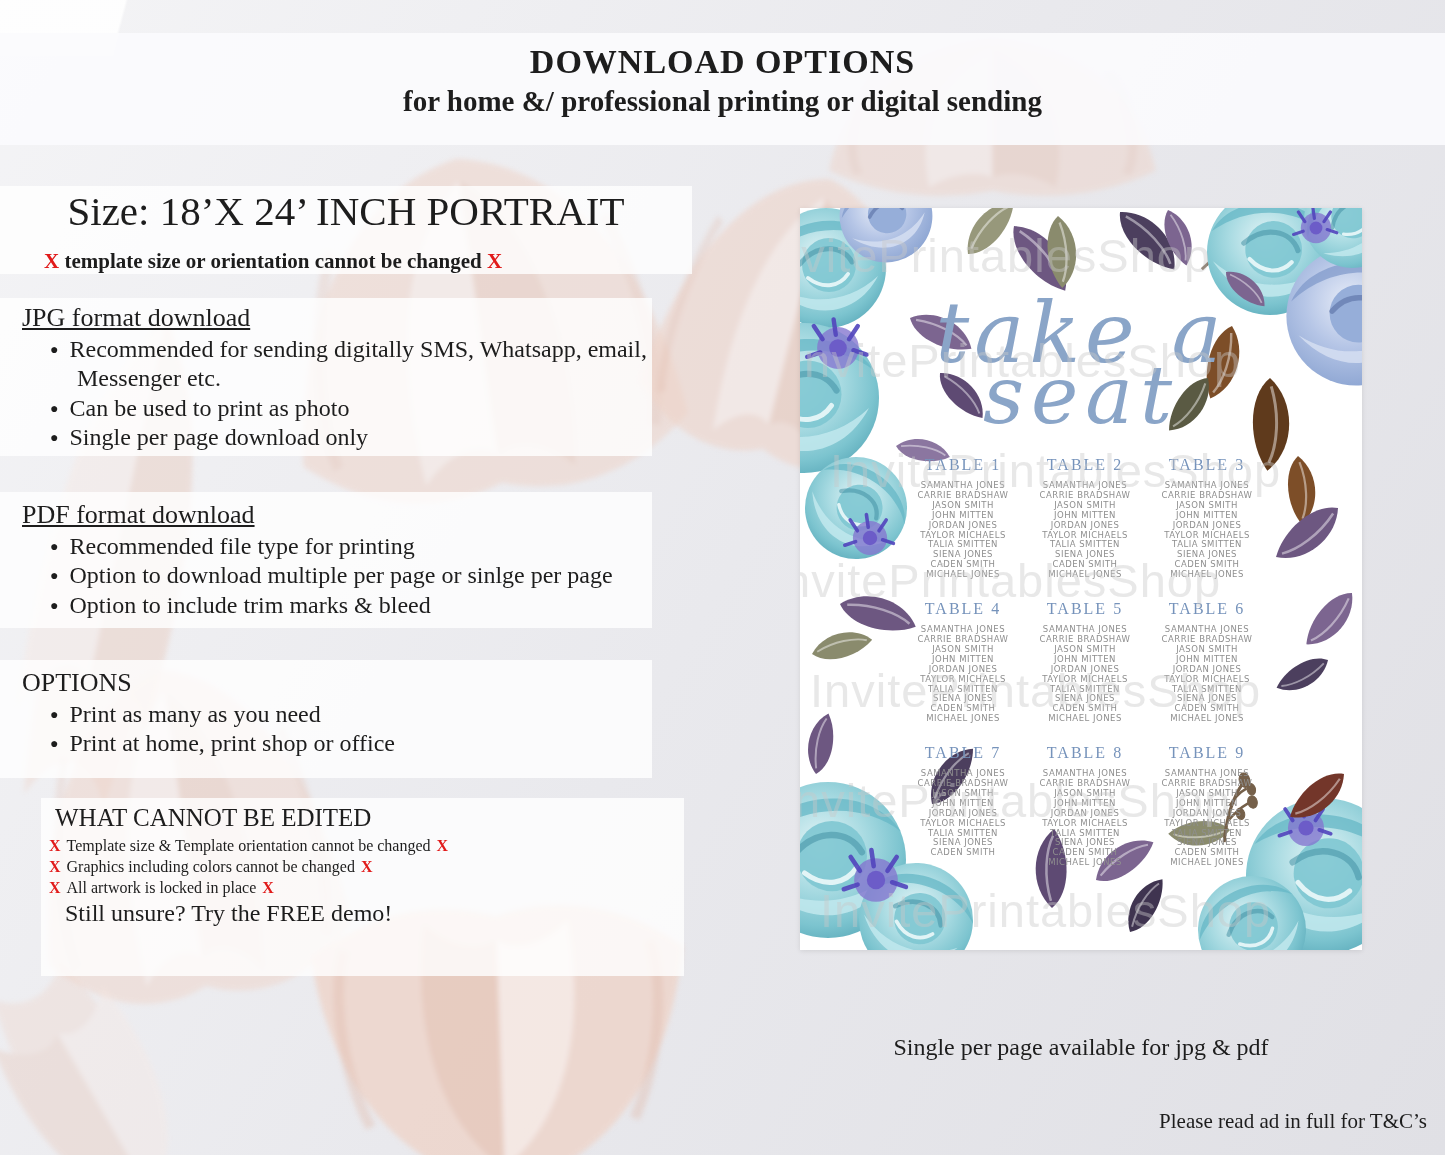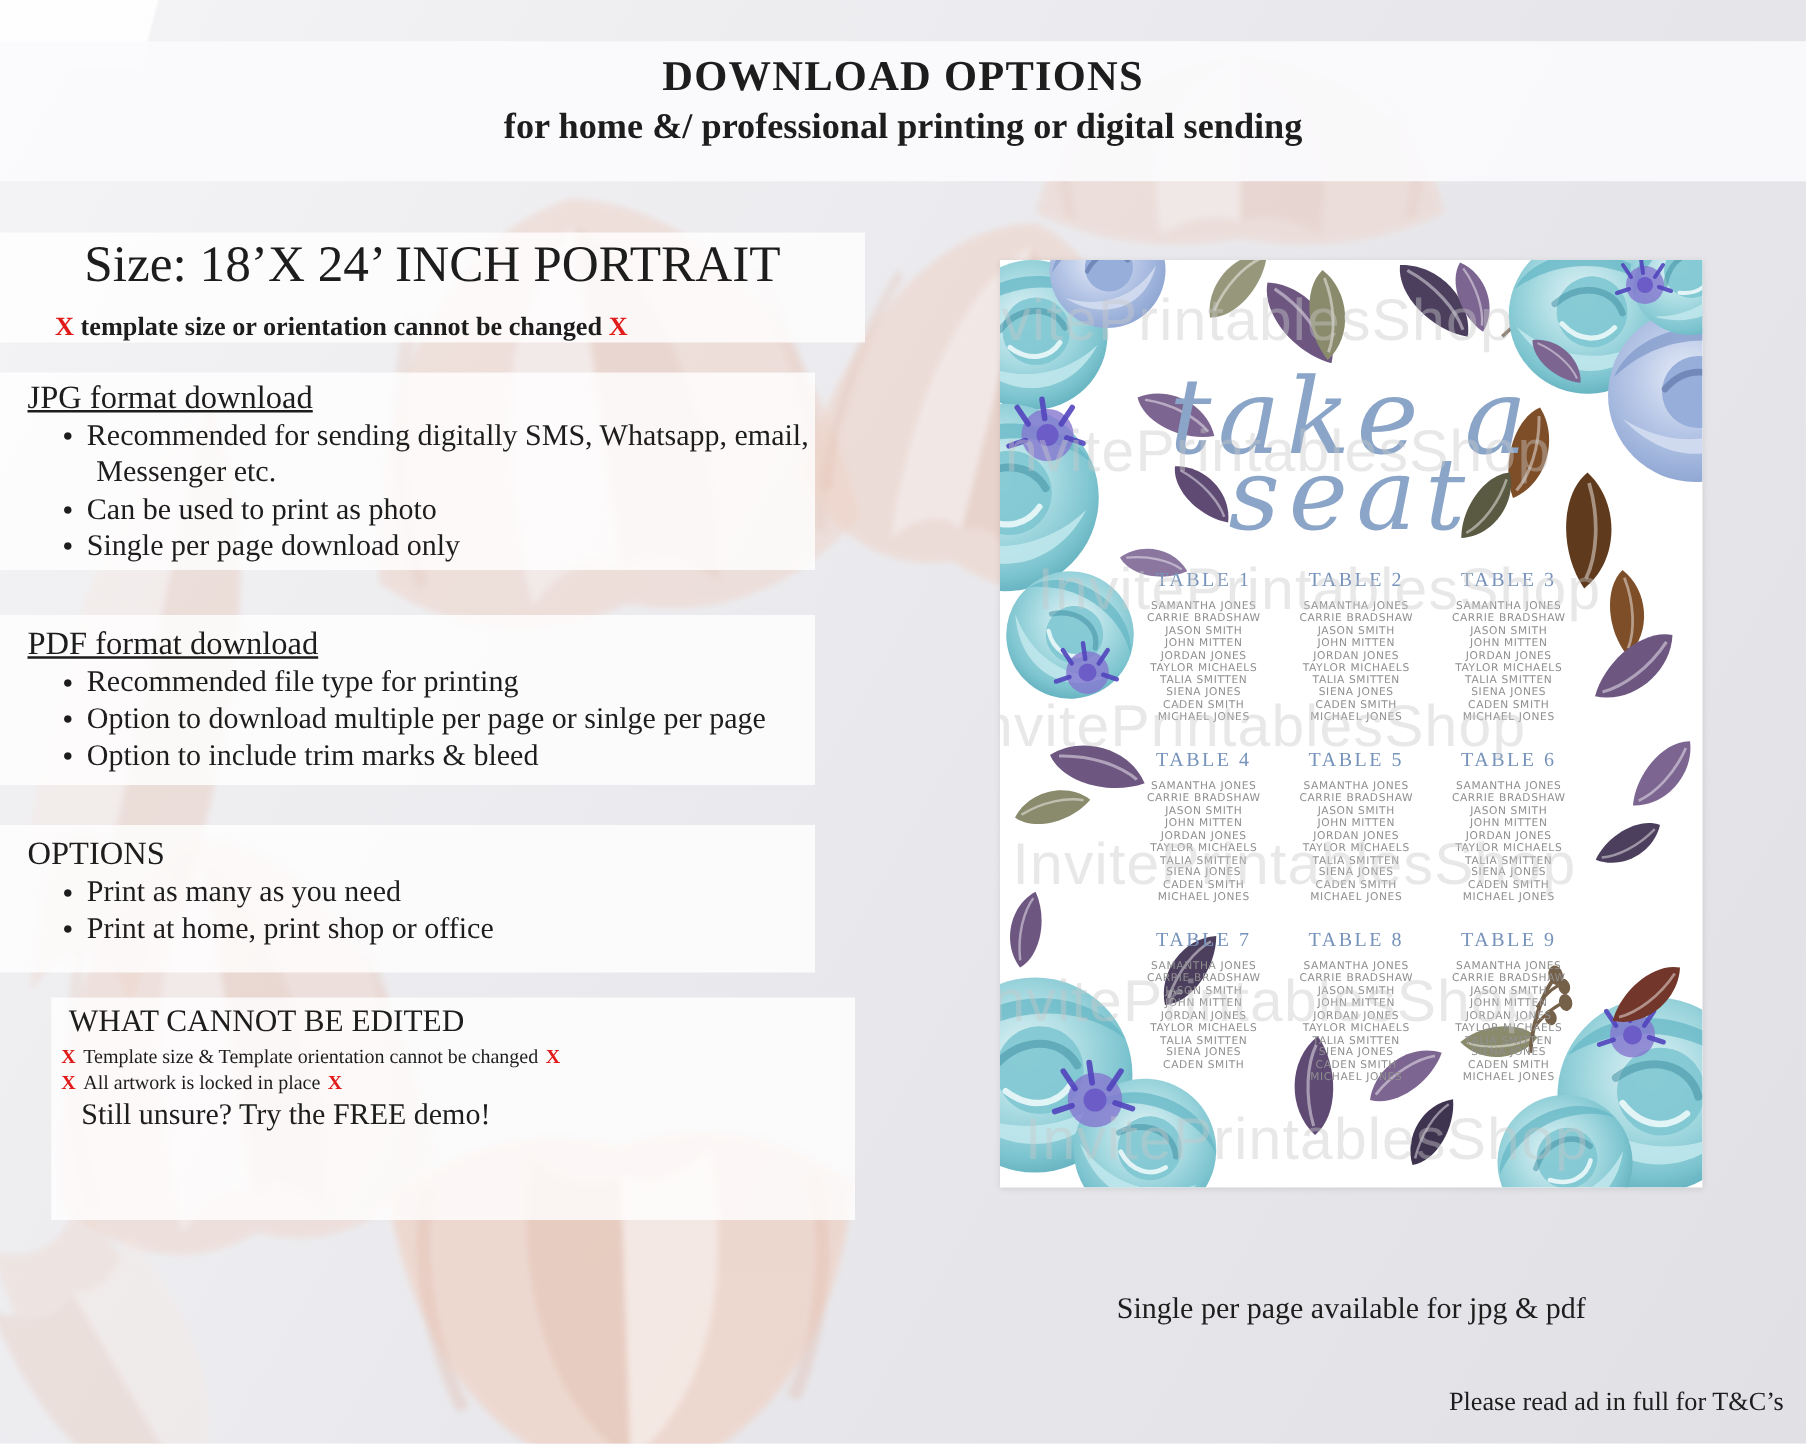--- a/index.html
+++ b/index.html
@@ -142,20 +142,21 @@
         <div class="bullet-line"><span class="bullet">●</span><span>Print at home, print shop or office</span></div>
       </div>
   </div>
 
   <div class="band" id="edit-band">
     <h3 class="edit-heading">WHAT CANNOT BE EDITED</h3>
     <div>
 
         <div class="x-line"><span class="rx">X</span><span>Template size &amp; Template orientation cannot be changed</span><span class="rx">X</span></div>
 
+        <div class="x-line"><span class="rx">X</span><span>Graphics including colors cannot be changed</span><span class="rx">X</span></div>
 
         <div class="x-line"><span class="rx">X</span><span>All artwork is locked in place</span><span class="rx">X</span></div>
       </div>
     <div class="edit-footer">Still unsure? Try the FREE demo!</div>
   </div>
 
   <div id="poster">
 
     <svg class="florals" viewBox="0 0 562 742">
       <defs>

